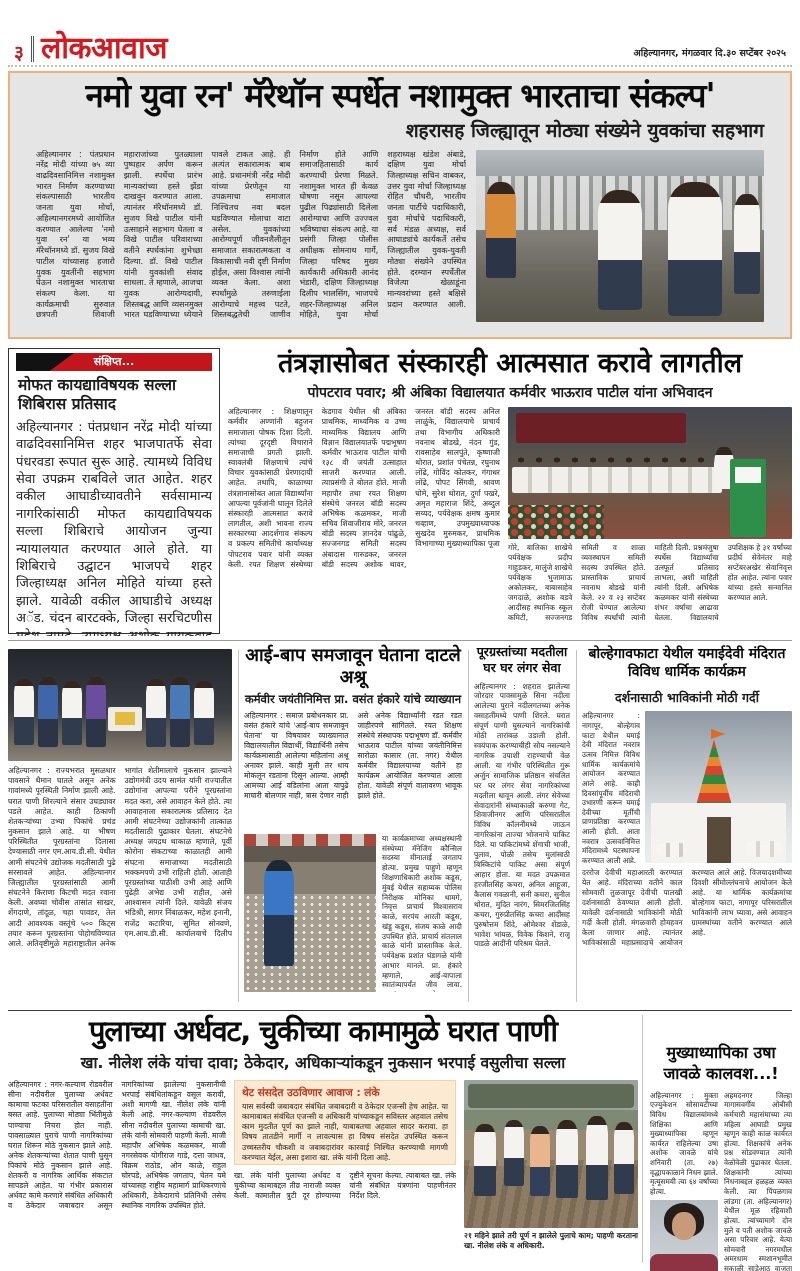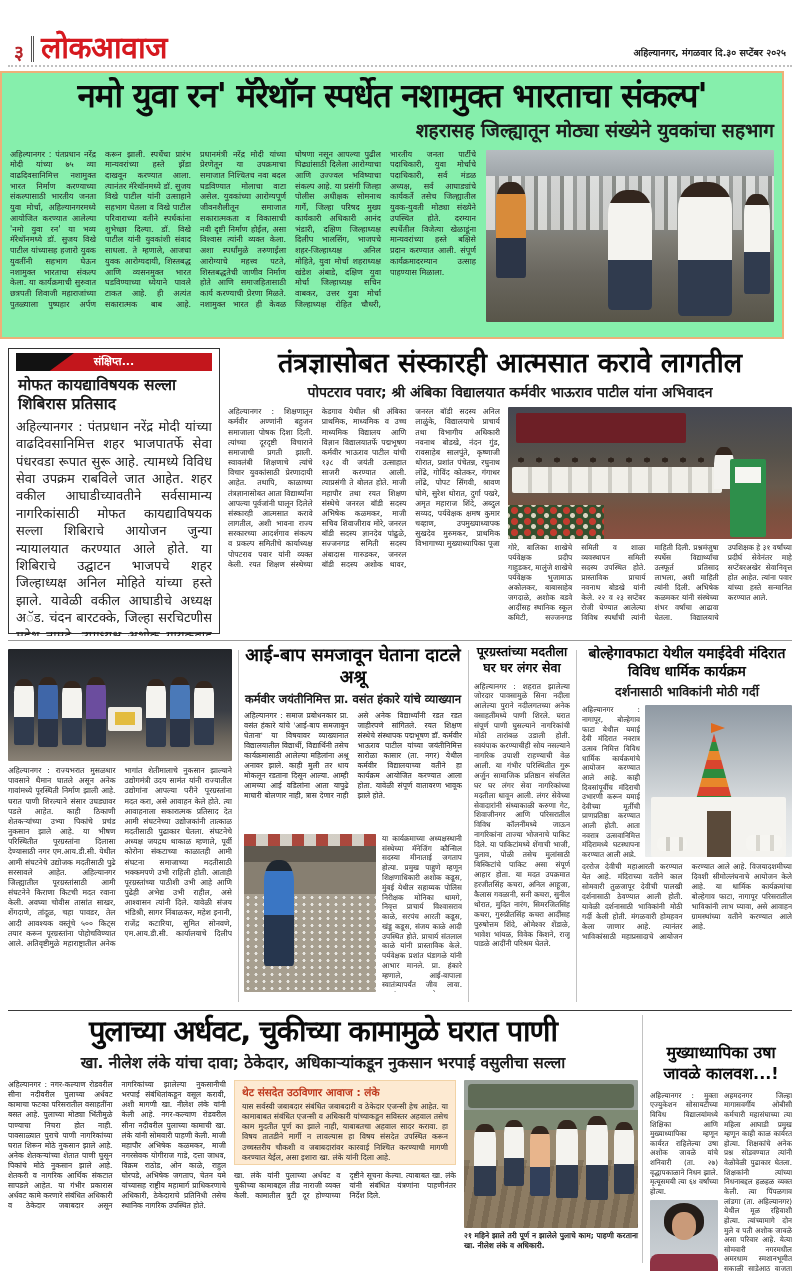--- a/index.html
+++ b/index.html
@@ -16,21 +16,21 @@
   .vline{position:absolute;border-left:1px solid #c2c2c2;width:0;}
   
   #masthead{top:24px;left:14px;width:772px;height:38px;}
   #brandrow{display:flex;align-items:flex-end;gap:7px;height:100%;}
   #pagenum{font-size:19px;font-weight:800;color:#b8262b;line-height:1;}
   #branddiv{border-left:3px double #555;height:26px;}
   #brand{font-size:30px;font-weight:800;color:#d6191f;line-height:.95;letter-spacing:-.5px;}
   #dateline{position:absolute;right:0;bottom:3px;font-size:9.5px;font-weight:700;color:#222;}
   #dotrule{top:65px;left:8px;width:784px;border-top:2px dotted #c0c0c0;}
   
-  #leadbox{top:71px;left:0;width:784px;height:268px;border:2px solid #eeb078;background:#86efac;padding:3px 8px;}
+  #leadbox{top:71px;left:8px;width:784px;height:268px;border:2px solid #eeb078;background:#e5e5e5;padding:3px 26px;}
   #leadhl{font-size:33px;letter-spacing:-1px;line-height:1.2;}
   #leadsub{font-size:19px;font-weight:600;text-align:right;margin-top:1px;}
   #leadrow{display:flex;gap:10px;margin-top:7px;height:172px;}
   #leadbody{flex:1;height:172px;}
   #leadphoto{width:288px;height:172px;}
   
   #briefs{top:348px;left:8px;width:212px;height:286px;border:1.5px solid #333;background:#fff;padding:4px 7px;}
   #briefband{position:relative;height:18px;background:#c3161c;}
   #briefband::before{content:"";position:absolute;left:0;top:0;bottom:0;width:58px;background:#121212;
       clip-path:polygon(0 0,100% 0,58% 100%,0 100%);}
@@ -56,21 +56,21 @@
   #lectsub{font-size:11.5px;font-weight:600;text-align:center;margin-top:3px;}
   #lectbody{margin-top:5px;height:118px;font-size:7.5px;}
   #lectrow{display:flex;gap:6px;margin-top:5px;}
   #lectphoto{width:132px;height:158px;}
   #lectside{flex:1;height:158px;font-size:7.3px;}
   #langar{top:644px;left:474px;width:96px;}
   #langarhl{font-size:12.5px;line-height:1.3;}
   #langarbody{margin-top:5px;height:296px;font-size:7.4px;}
   #temple{top:644px;left:582px;width:210px;}
   #templehl{font-size:14px;line-height:1.3;}
-  #templesub{font-size:12.5px;font-weight:700;text-align:center;margin-top:3px;}
+  #templesub{font-size:12.5px;font-weight:700;text-align:center;margin-top:9px;}
   #templerow{display:flex;gap:5px;margin-top:5px;}
   #templeside{width:58px;height:152px;font-size:7.2px;}
   #templephoto{width:147px;height:152px;}
   #templebody2{margin-top:5px;height:128px;font-size:7.4px;}
   
   #rule2{top:640px;left:8px;width:784px;border-top:1px solid #9a9a9a;}
   #rule3{top:1010px;left:8px;width:784px;border-top:1.5px solid #3a3a3a;}
   #bridge{top:1015px;left:8px;width:630px;}
   #bridgehl{font-size:29px;letter-spacing:-1px;line-height:1.15;}
   #bridgesub{font-size:15.5px;font-weight:600;text-align:center;margin-top:3px;}

